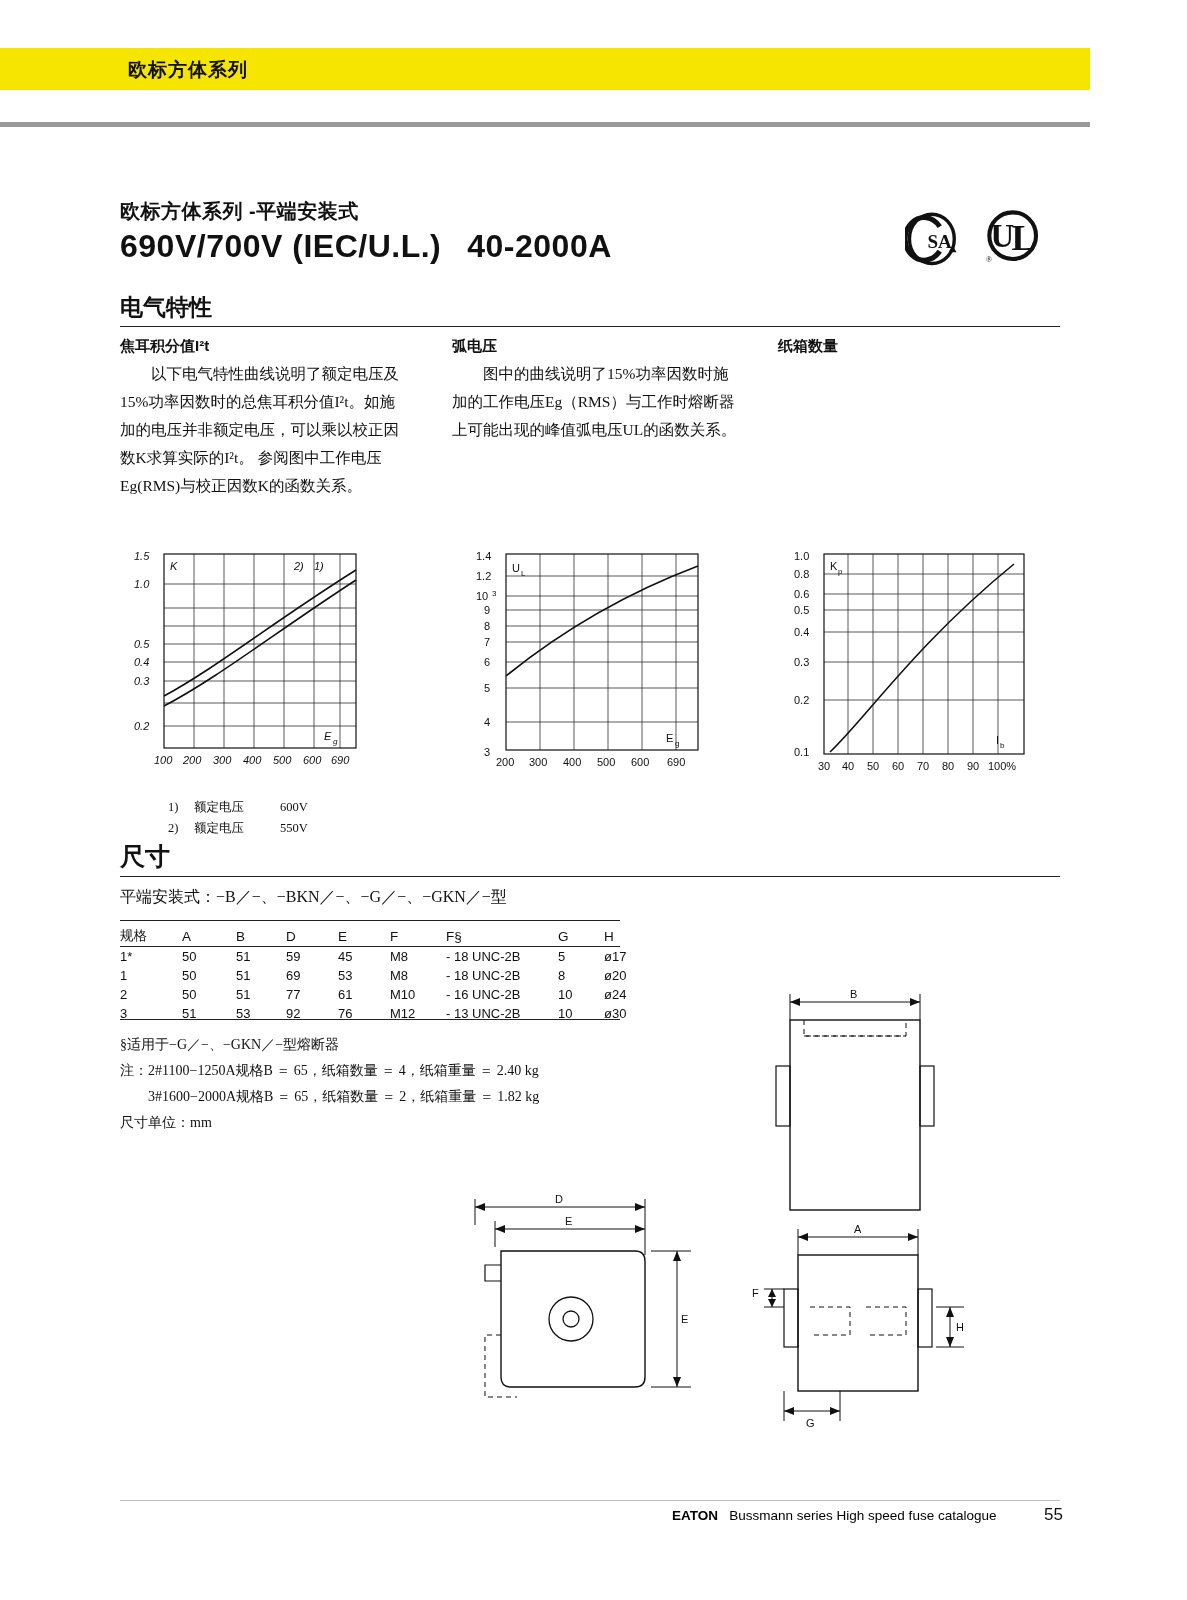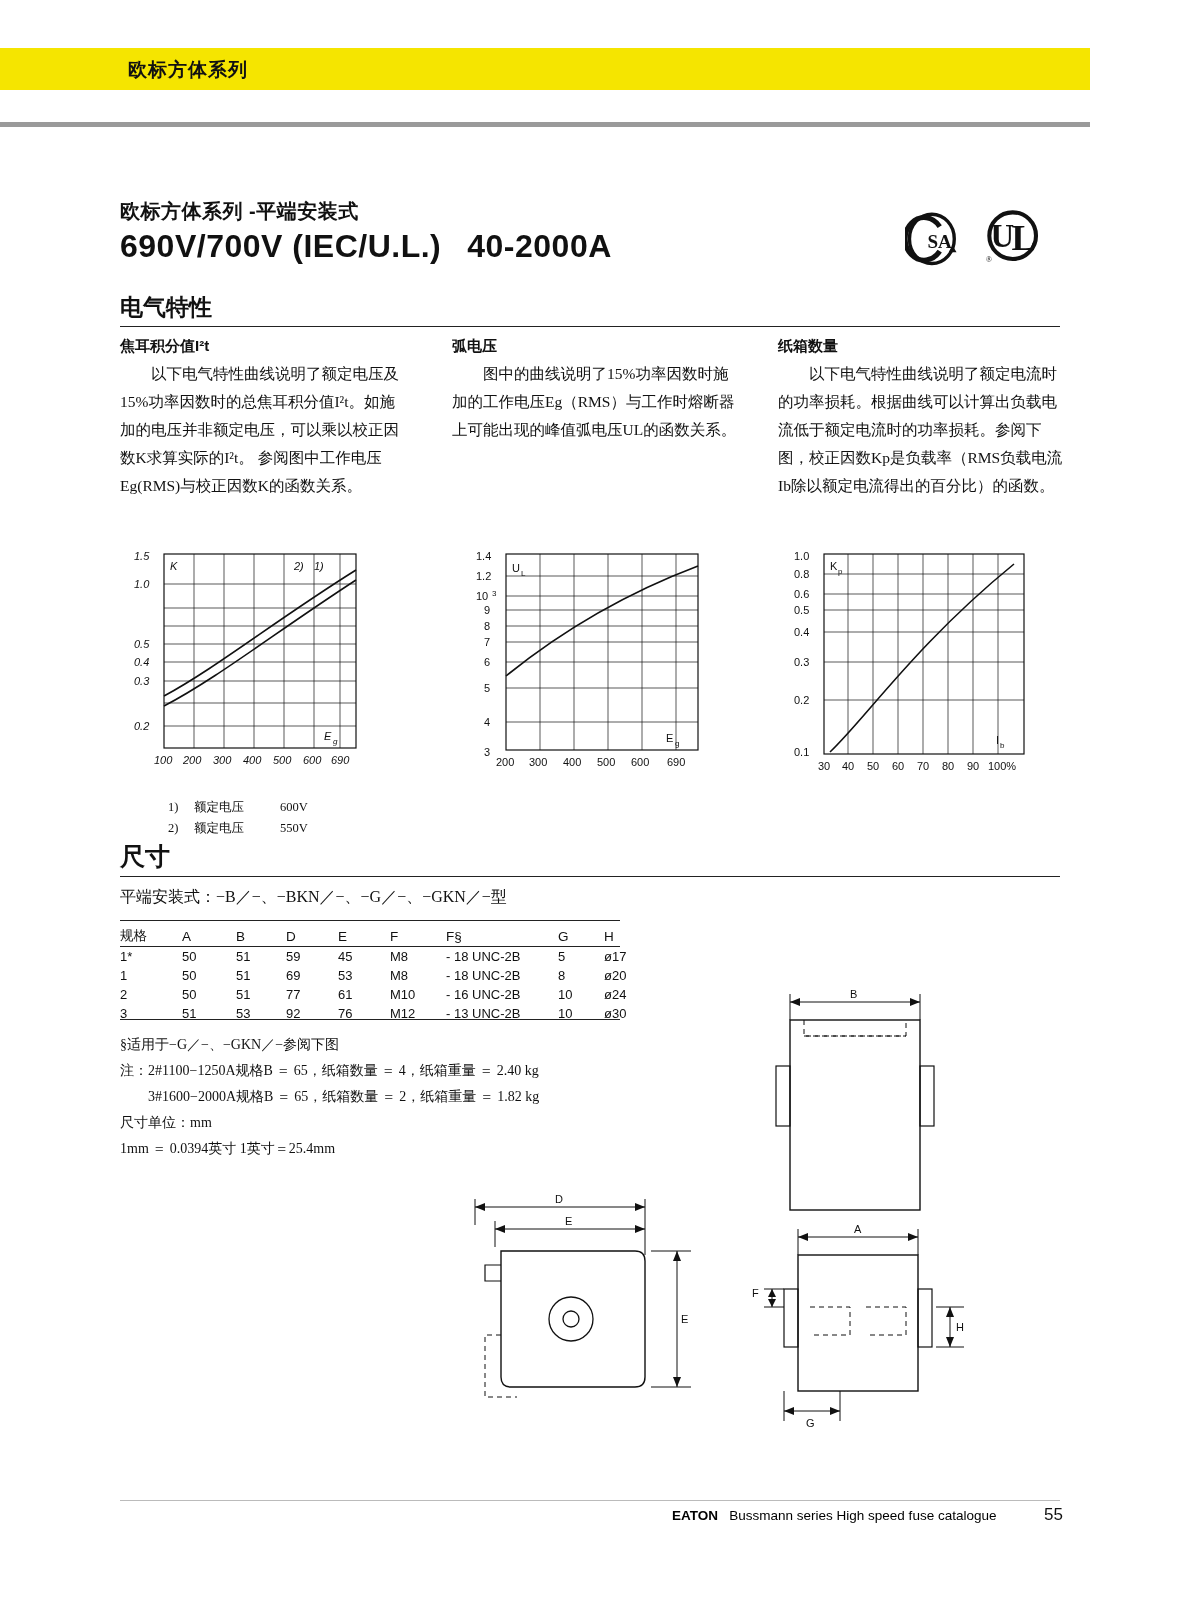--- a/index.html
+++ b/index.html
@@ -178,21 +178,20 @@
   <div class="col c1">
     <div class="col-title">焦耳积分值I²t</div>
     <div class="col-body">以下电气特性曲线说明了额定电压及15%功率因数时的总焦耳积分值I²t。如施加的电压并非额定电压，可以乘以校正因数K求算实际的I²t。 参阅图中工作电压Eg(RMS)与校正因数K的函数关系。</div>
   </div>
   <div class="col c2">
     <div class="col-title">弧电压</div>
     <div class="col-body">图中的曲线说明了15%功率因数时施加的工作电压Eg（RMS）与工作时熔断器上可能出现的峰值弧电压UL的函数关系。</div>
   </div>
   <div class="col c3">
     <div class="col-title">纸箱数量</div>
-    <div class="col-body">以下电气特性曲线说明了额定电流时的功率损耗。根据曲线可以计算出负载电流低于额定电流时的功率损耗。参阅下图，校正因数Kp是负载率（RMS负载电流Ib除以额定电流得出的百分比）的函数。</div>
   </div>
 
   <div class="chart" style="left:126px; top:548px;font-style:italic;">
     <svg width="260" height="240" viewBox="0 0 260 240">
 
       <g font-family="Liberation Sans, sans-serif" font-size="11" fill="#111">
         <text x="8" y="12">1.5</text>
         <text x="8" y="40">1.0</text>
         <text x="8" y="100">0.5</text>
         <text x="8" y="118">0.4</text>
@@ -420,25 +419,24 @@
         <td>76</td>
         <td>M12</td>
         <td>- 13 UNC-2B</td>
         <td>10</td>
         <td>ø30</td>
       </tr>
     </tbody>
   </table>
 
   <div class="foot-notes">
-    <div>§适用于−G／−、−GKN／−参阅下图</div>
+    <div>§适用于−G／−、−GKN／−型熔断器</div>
     <div>注：2#1100−1250A规格B ＝ 65，纸箱数量 ＝ 4，纸箱重量 ＝ 2.40 kg</div>
     <div class="ind">3#1600−2000A规格B ＝ 65，纸箱数量 ＝ 2，纸箱重量 ＝ 1.82 kg</div>
     <div>尺寸单位：mm</div>
-    <div>1mm ＝ 0.0394英寸     1英寸＝25.4mm</div>
   </div>
 
   <div class="drawing" style="left:760px; top:980px;">
     <svg width="250" height="400" viewBox="0 0 250 400">
 
       <line x1="30" y1="22" x2="160" y2="22" stroke="#111" stroke-width="1"></line>
       <polygon points="30,22 40,18 40,26" fill="#111"></polygon>
       <polygon points="160,22 150,18 150,26" fill="#111"></polygon>
       <line x1="30" y1="14" x2="30" y2="40" stroke="#111" stroke-width="1"></line>
       <line x1="160" y1="14" x2="160" y2="40" stroke="#111" stroke-width="1"></line>

